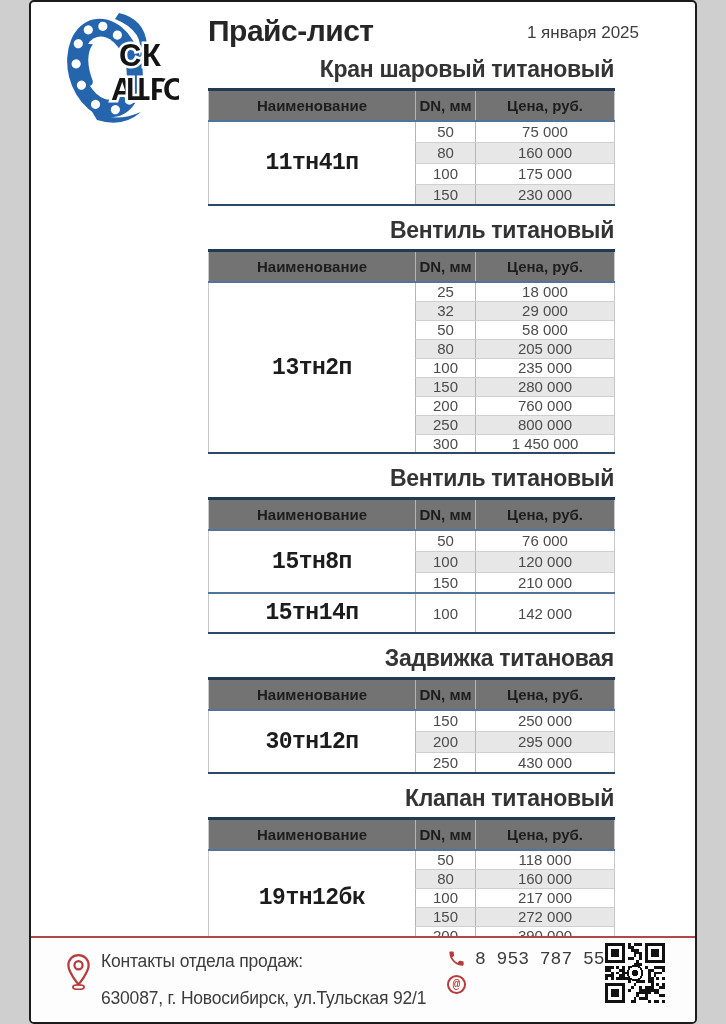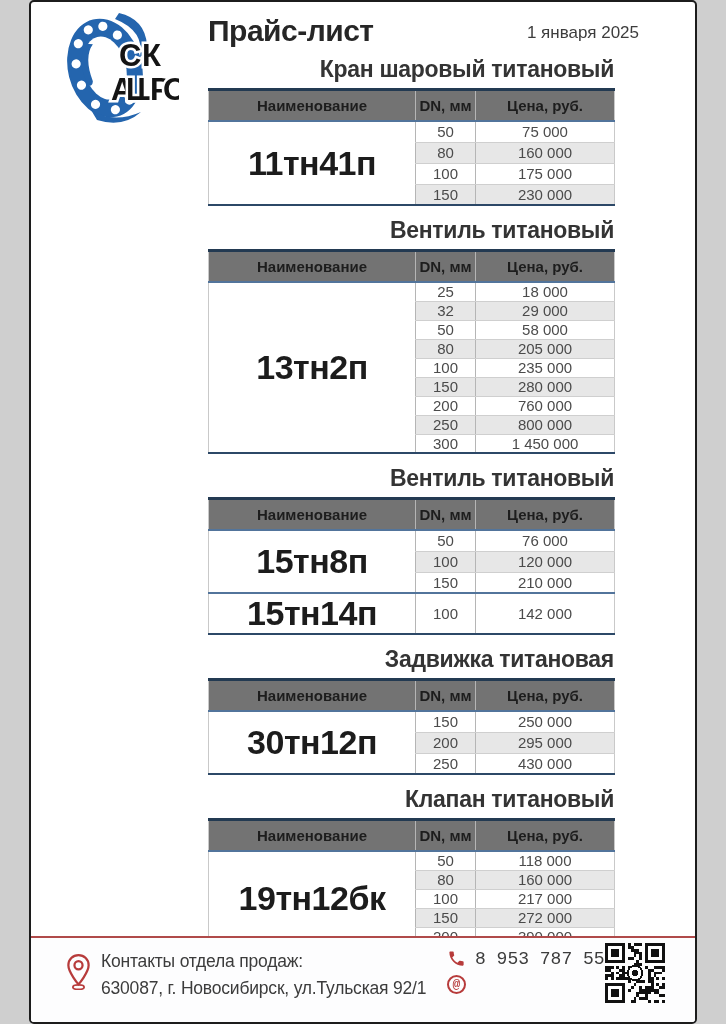--- a/index.html
+++ b/index.html
@@ -21,29 +21,29 @@
     border-left:1px solid #c9c9c9;border-right:1px solid #c9c9c9;border-bottom:2px solid #2c4867;}
   col.c-name{width:207px}col.c-dn{width:60px}col.c-price{width:139px}
   thead th{background:#737373;border-top:3px solid #233a52;border-bottom:2px solid #52749b;
     height:29px;font-size:15px;color:#1d1d1d;font-weight:bold;padding:0;}
   th.h-dn,th.h-price{border-left:1px solid #b5b5b5;}
   tbody tr{height:21px;}
   table.dense tbody tr{height:19px;}
   tbody tr.tall{height:40px;}
   tbody td{padding:0;text-align:center;font-size:15px;color:#4b4b4b;
     border-bottom:1px solid #cfcfcf;}
-  td.name-cell{font-size:34px;font-weight:bold;color:#1c1c1c;border-bottom:none;letter-spacing:-.5px;}
+  td.name-cell{font-size:23px;font-weight:bold;color:#1c1c1c;border-bottom:none;letter-spacing:-.5px;font-family:Liberation Mono, monospace;}
   td.dn-cell{border-left:1px solid #b5b5b5;border-right:1px solid #b5b5b5;}
   tr.stripe td.dn-cell,tr.stripe td.price-cell{background:#e7e7e7;}
   tr.group-start td{border-top:2px solid #52749b;}
   
   .footer{position:absolute;left:0;right:0;bottom:0;height:84px;background:#fdfdfe;
     border-top:2px solid #b04a4a;}
   .pin{position:absolute;left:34px;top:16px;}
-  .addr{position:absolute;left:70px;top:13px;display:flex;flex-direction:column;gap:6px;
+  .addr{position:absolute;left:70px;top:13px;display:flex;flex-direction:column;gap:16px;
     font-size:17.5px;color:#3c3c3c;letter-spacing:-.2px;}
   .contact-col{position:absolute;left:416px;top:11px;display:flex;flex-direction:column;gap:6px;}
   .contact-row{display:flex;align-items:flex-start;gap:9px;font-size:18px;color:#3c3c3c;font-family:Liberation Mono, monospace;}
   .at-icon{display:inline-flex;align-items:center;justify-content:center;width:19px;height:19px;
     border:2px solid #b73b3b;border-radius:50%;color:#b73b3b;font-weight:bold;font-size:13px;box-sizing:border-box;}
   .qr{position:absolute;right:30px;top:5px;width:60px;height:60px;}
 </style>
 </head>
 <body>
 

